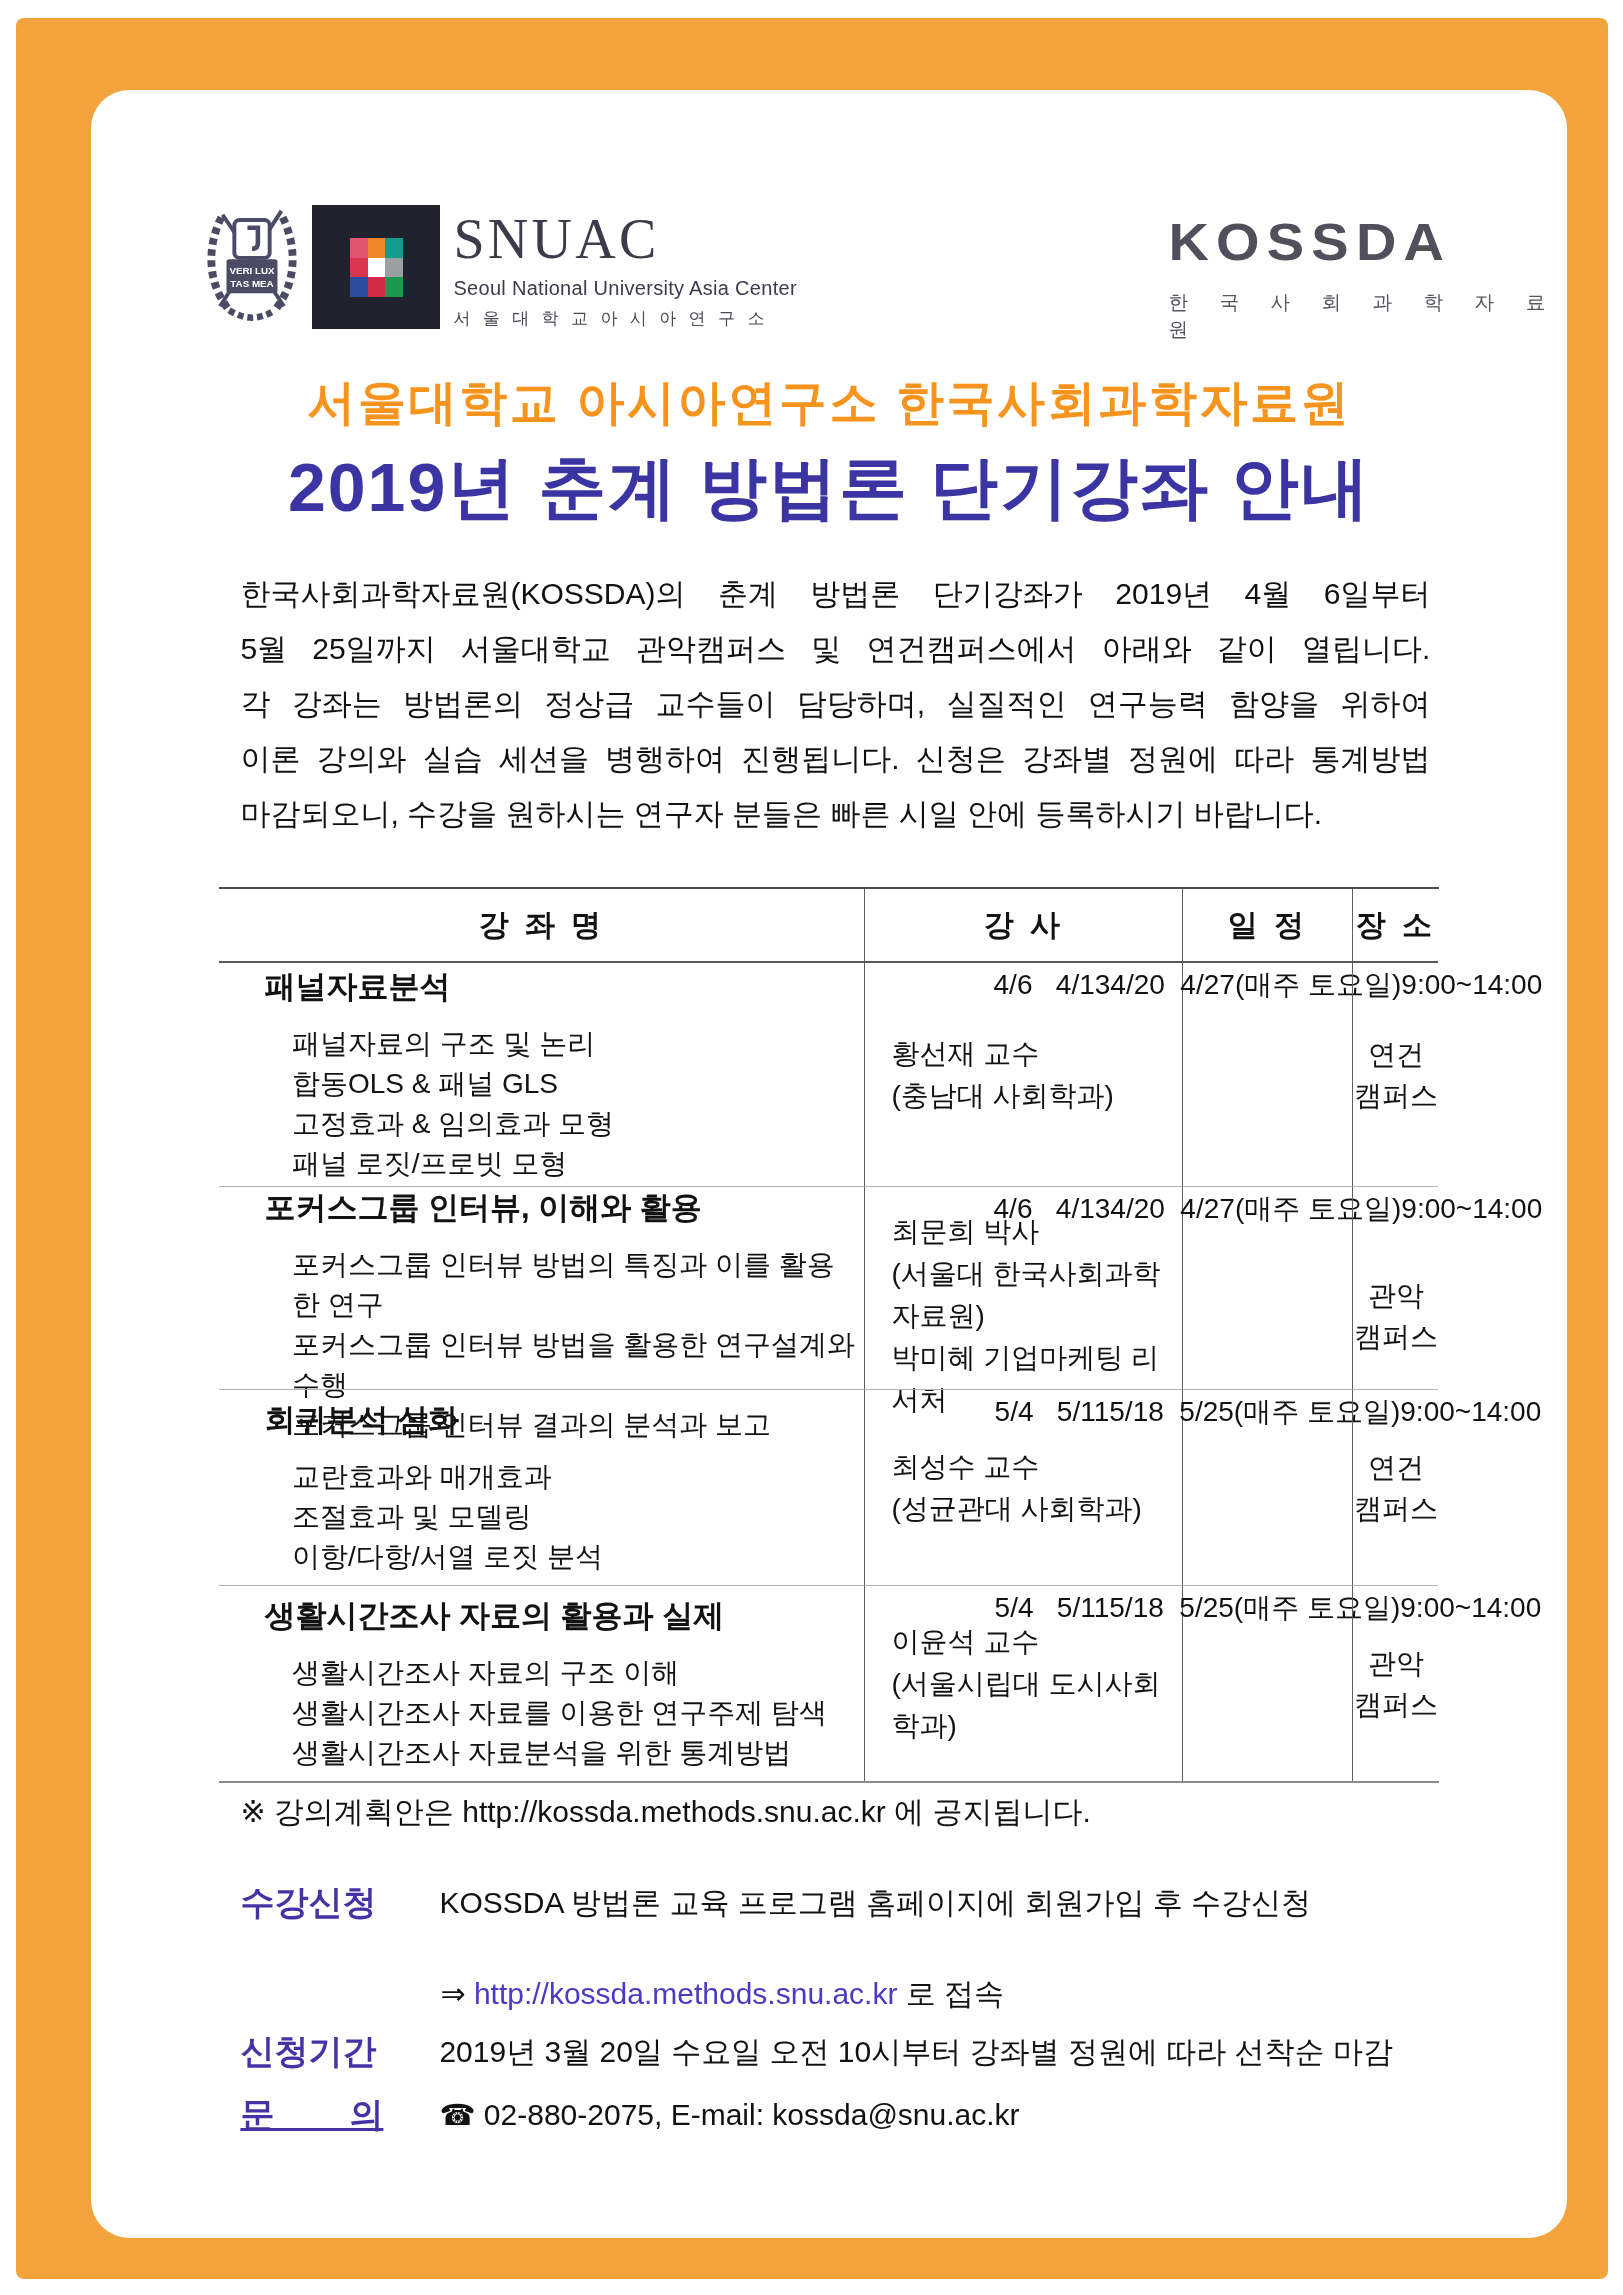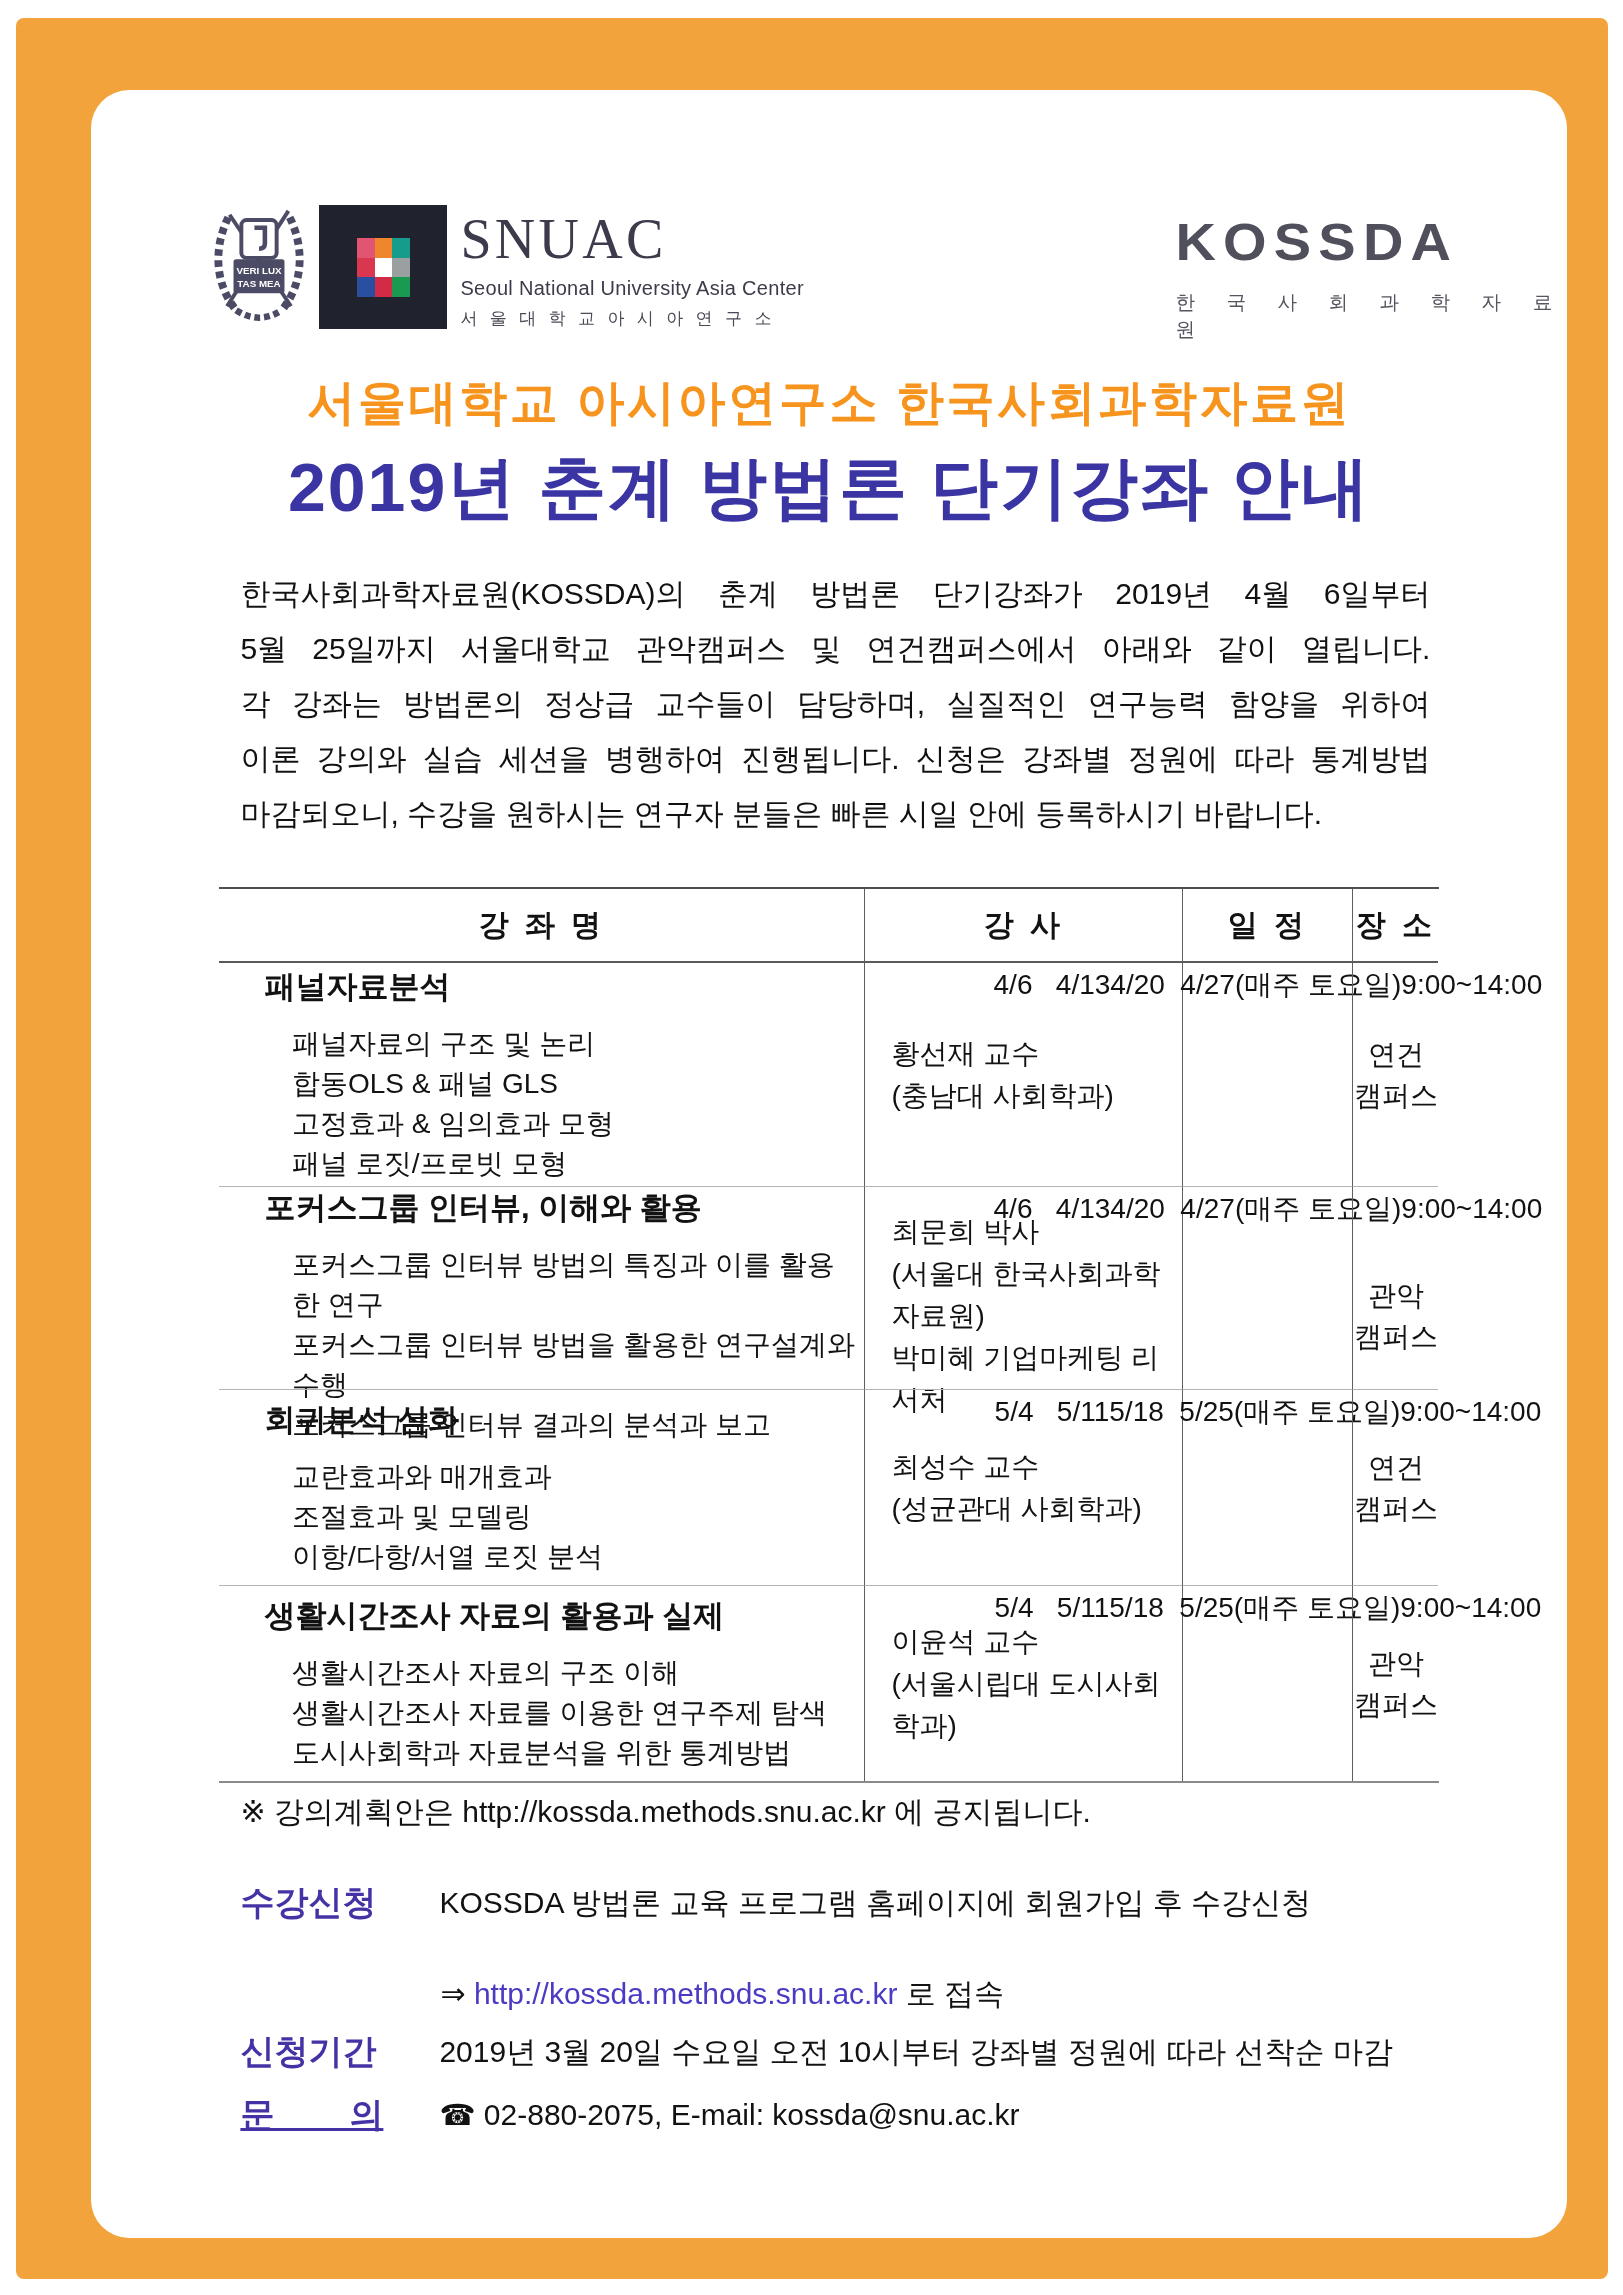--- a/index.html
+++ b/index.html
@@ -5,21 +5,21 @@
   * { margin:0; padding:0; box-sizing:border-box; }
   body { width:1624px; height:2295px; background:#ffffff;
          font-family:"Liberation Sans","DejaVu Sans",sans-serif; color:#121212; }
   .page { position:relative; width:1624px; height:2295px; background:#ffffff; overflow:hidden; }
   .frame { position:absolute; left:16.4px; top:18.3px; right:16.4px; bottom:16.4px;
            background:#F3A33B; border-radius:7.9px; }
   .content { position:absolute; left:75px; top:72px; width:1476px; height:2148px;
              background:#ffffff; border-radius:38px; }
 
   
-  .logos { position:absolute; left:12px; top:0; width:1216px; height:249px; }
+  .logos { position:absolute; left:5px; top:0; width:1216px; height:249px; }
   .crest { position:absolute; left:107px; top:101px; width:98px; height:139px; }
   .snuac-block { position:absolute; left:216px; top:115px; width:128px; height:124px;
                  background:#20232e; display:flex; align-items:center; justify-content:center; }
   .tiles { display:grid; grid-template-columns:repeat(3,17.7px); grid-auto-rows:19.6px; }
   .tiles span { display:block; }
   .t1{background:#e25570;} .t2{background:#f0862c;} .t3{background:#159c8c;}
   .t4{background:#d8374f;} .t5{background:#ffffff;} .t6{background:#9aa0a0;}
   .t7{background:#2b4fa0;} .t8{background:#d32a48;} .t9{background:#1a9a50;}
   .snuac-text { position:absolute; left:357px; top:117px; width:406px; }
   .snuac-word { font-family:"Liberation Serif","DejaVu Serif",serif; font-size:56px;
@@ -216,21 +216,21 @@
             <div>연건</div>
             <div>캠퍼스</div>
           </div>
         </div>
 
         <div class="trow r3 rsep">
           <div class="c-course">
             <div class="course-title">생활시간조사 자료의 활용과 실제</div>
             <div class="course-item">생활시간조사 자료의 구조 이해</div>
             <div class="course-item">생활시간조사 자료를 이용한 연구주제 탐색</div>
-            <div class="course-item">도시사회학과 자료분석을 위한 통계방법</div>
+            <div class="course-item">생활시간조사 자료분석을 위한 통계방법</div>
           </div>
           <div class="c-inst v">
             <div>이윤석 교수</div>
             <div>(서울시립대 도시사회학과)</div>
           </div>
           <div class="c-sched v">
             <div>5/4   5/11</div>
             <div>5/18  5/25</div>
             <div>(매주 토요일)</div>
             <div>9:00~14:00</div>

